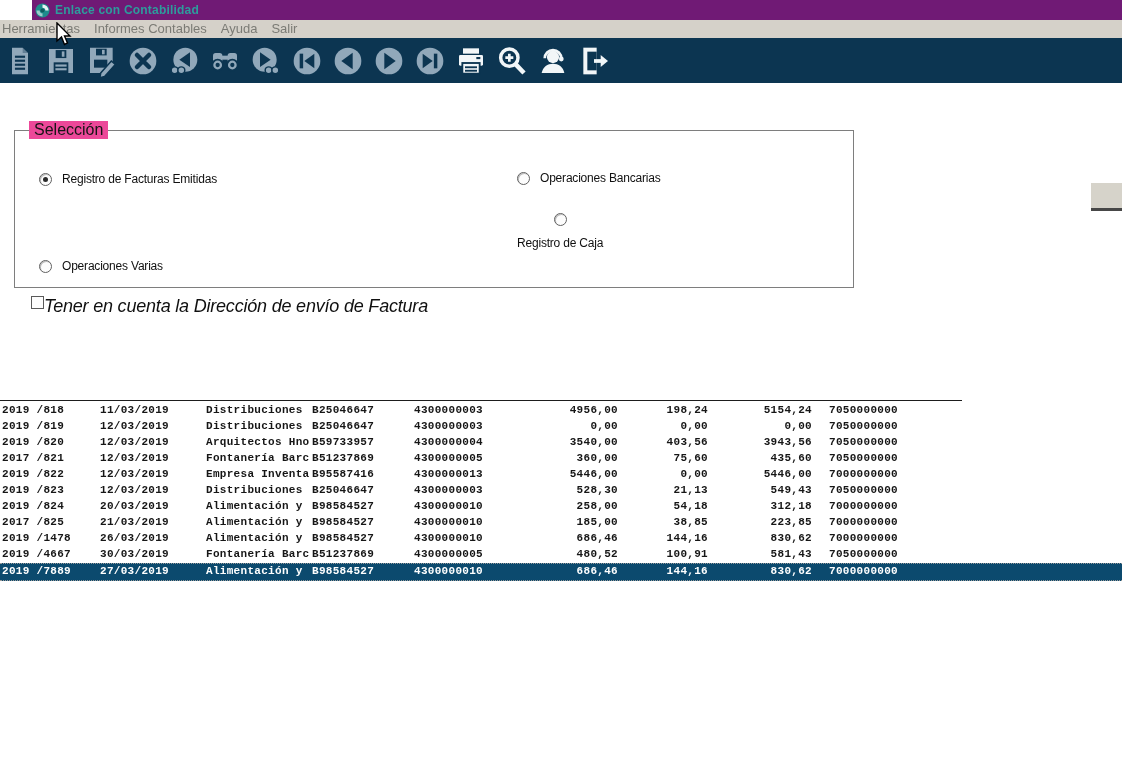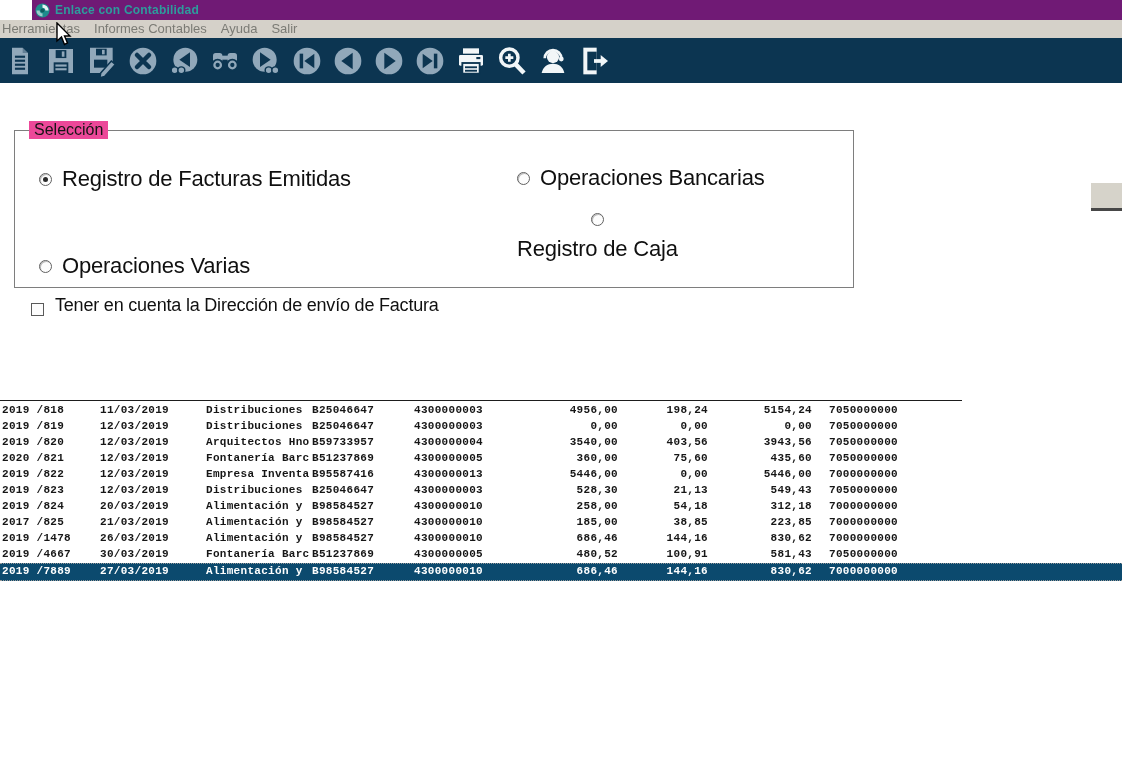--- a/index.html
+++ b/index.html
@@ -54,29 +54,29 @@
     position:absolute;display:flex;align-items:center;gap:10px;height:18px;
   }
   .radio{
     width:11px;height:11px;border:1px solid #616161;border-radius:50%;
     background:#fdfdfd;position:relative;flex:0 0 auto;box-shadow:inset 1px 1px 0 #bdbdbd;
   }
   .radio.checked::after{
     content:"";position:absolute;left:3px;top:3px;width:5px;height:5px;
     border-radius:50%;background:#2b2b2b;
   }
-  .opt .olabel{font-size:22px;color:#101010;white-space:nowrap;letter-spacing:-.2px;}
+  .opt .olabel{font-size:12px;color:#101010;white-space:nowrap;letter-spacing:-.2px;}
   .opt1{left:24px;top:39px;}
   .opt2{left:24px;top:82px;}
   .opt3{left:24px;top:126px;}
   .opt4{left:502px;top:38px;}
   .opt5{left:502px;top:82px;flex-direction:column;}
   
   .chkrow{
-    position:absolute;left:31px;top:296px;display:flex;align-items:flex-end;gap:11px;height:20px;
+    position:absolute;left:31px;top:296px;display:flex;align-items:flex-start;height:20px;font-style:italic;
   }
   .checkbox{
     width:11px;height:11px;border:1px solid #5a5a5a;background:#fdfdfd;flex:0 0 auto;
   }
   .chkrow .clabel{font-size:18px;color:#101010;white-space:nowrap;letter-spacing:-.2px;}
   
   .partial-btn{
     position:absolute;left:1091px;top:183px;width:31px;height:25px;
     background:#d6d3ca;border-bottom:3px solid #474747;
   }
@@ -314,21 +314,21 @@
       <span class="tc c1">12/03/2019</span>
       <span class="tc c2">Arquitectos Hno</span>
       <span class="tc c3">B59733957</span>
       <span class="tc c4">4300000004</span>
       <span class="tc c5">3540,00</span>
       <span class="tc c6">403,56</span>
       <span class="tc c7">3943,56</span>
       <span class="tc c8">7050000000</span>
     </div>
     <div class="trow">
-      <span class="tc c0">2020 /821</span>
+      <span class="tc c0">2017 /821</span>
       <span class="tc c1">12/03/2019</span>
       <span class="tc c2">Fontanería Barc</span>
       <span class="tc c3">B51237869</span>
       <span class="tc c4">4300000005</span>
       <span class="tc c5">360,00</span>
       <span class="tc c6">75,60</span>
       <span class="tc c7">435,60</span>
       <span class="tc c8">7050000000</span>
     </div>
     <div class="trow">

